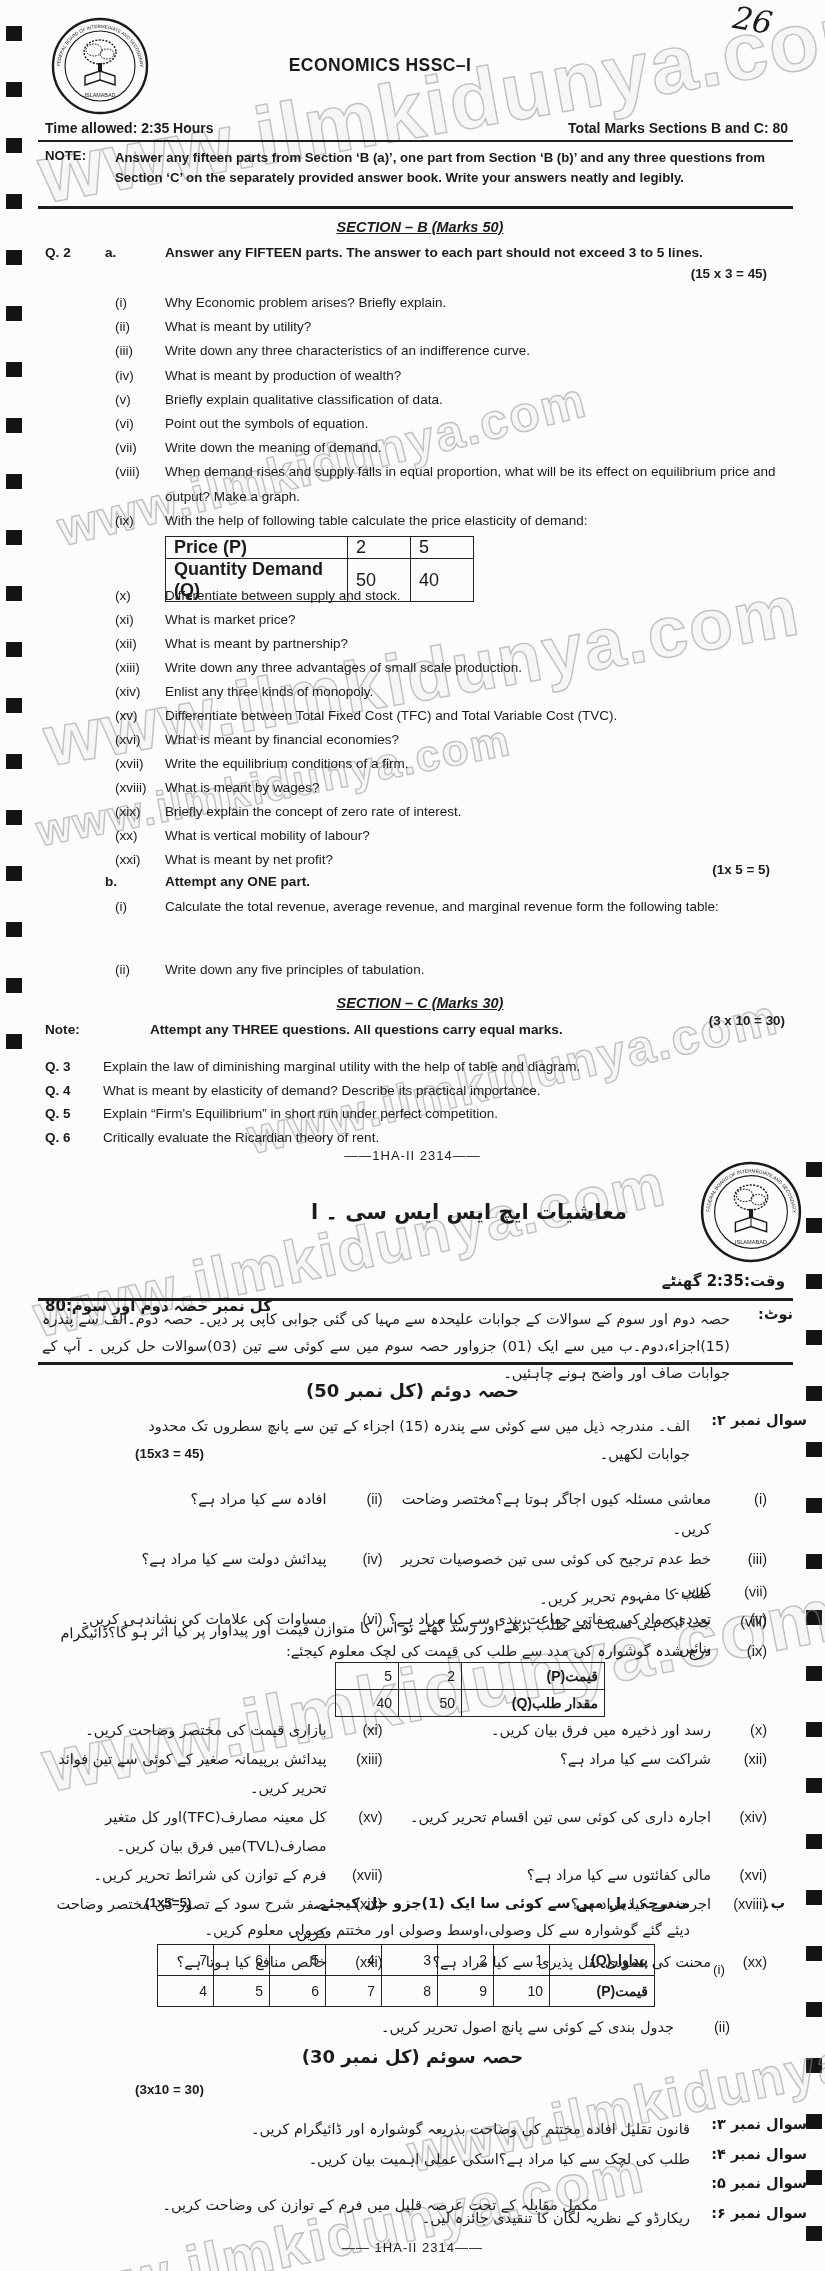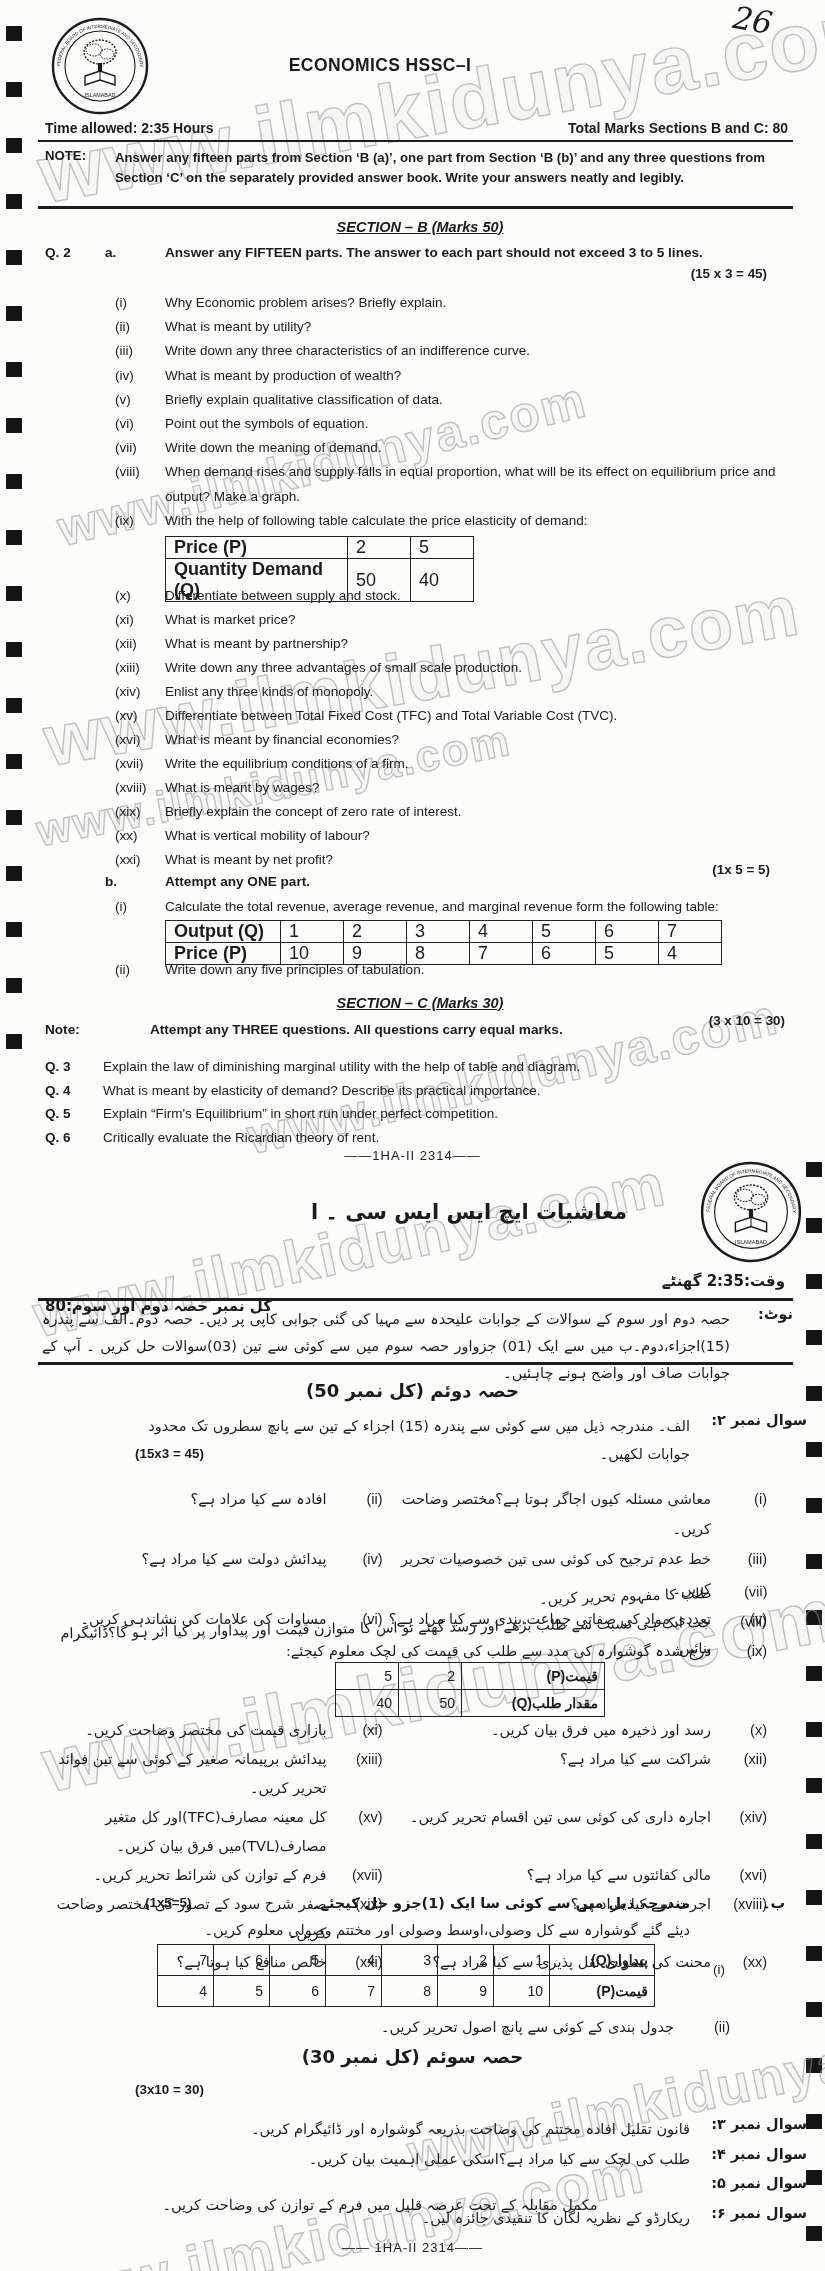--- a/index.html
+++ b/index.html
@@ -264,44 +264,20 @@
     <span class="lab-a">b.</span>
     <span class="lab-t">Attempt any ONE part.</span>
   </div>
   <div class="abs marks" style="top:862px; right:55px;">(1x 5 = 5)</div>
 
   <div class="abs" style="top:899px; left:115px; width:680px; font-size:13.5px; display:flex;">
     <span class="enum">(i)</span>
     <span class="etext">Calculate the total revenue, average revenue, and marginal revenue form the following table:</span>
   </div>
 
-  <table class="etable tb" style="top:920px; left:165px;">
-    <tbody>
-        <tr>
-      <td class="lbl">Output (Q)</td>
-      <td class="val">1</td>
-      <td class="val">2</td>
-      <td class="val">3</td>
-      <td class="val">4</td>
-      <td class="val">5</td>
-      <td class="val">6</td>
-      <td class="val">7</td>
-    </tr>
-    <tr>
-      <td class="lbl">Price (P)</td>
-      <td class="val">10</td>
-      <td class="val">9</td>
-      <td class="val">8</td>
-      <td class="val">7</td>
-      <td class="val">6</td>
-      <td class="val">5</td>
-      <td class="val">4</td>
-    </tr>
-  </tbody>
-    </table>
 
   <div class="abs" style="top:962px; left:115px; width:680px; font-size:13.5px; display:flex;">
     <span class="enum">(ii)</span>
     <span class="etext">Write down any five principles of tabulation.</span>
   </div>
 
   <div class="abs sec-head" style="top:995px;"><span>SECTION – C (Marks 30)</span></div>
 
   <div class="abs" style="top:1022px; left:45px; font-weight:700; font-size:13.6px;">Note:</div>
   <div class="abs" style="top:1022px; left:150px; font-weight:700; font-size:13.6px;">Attempt any THREE questions. All questions carry equal marks.</div>

